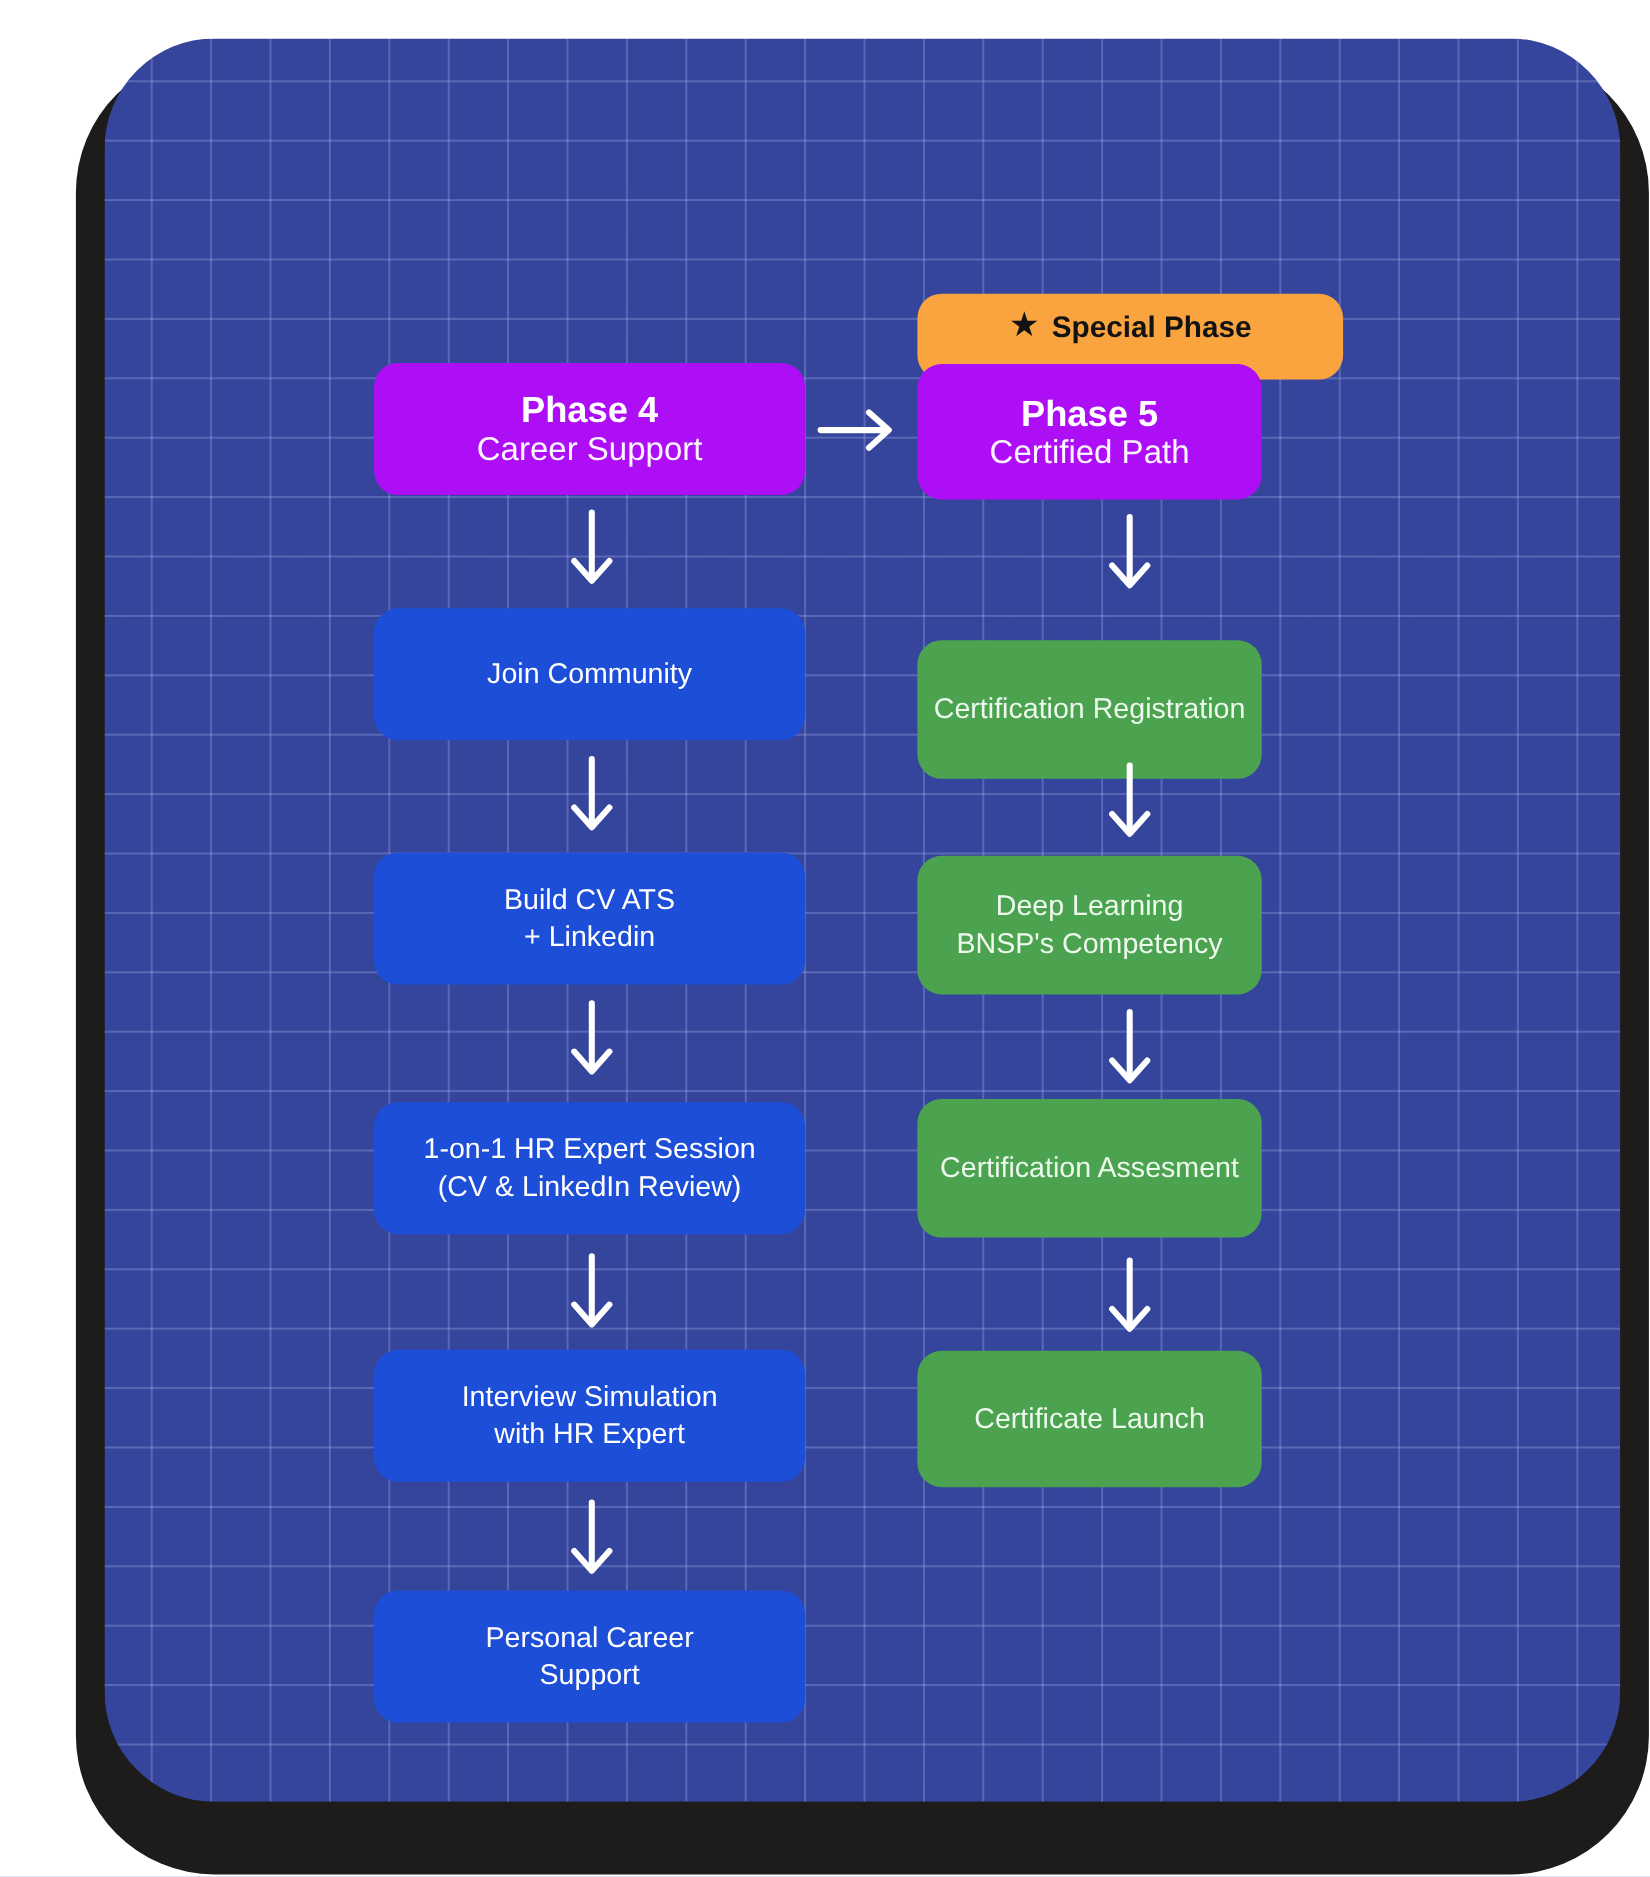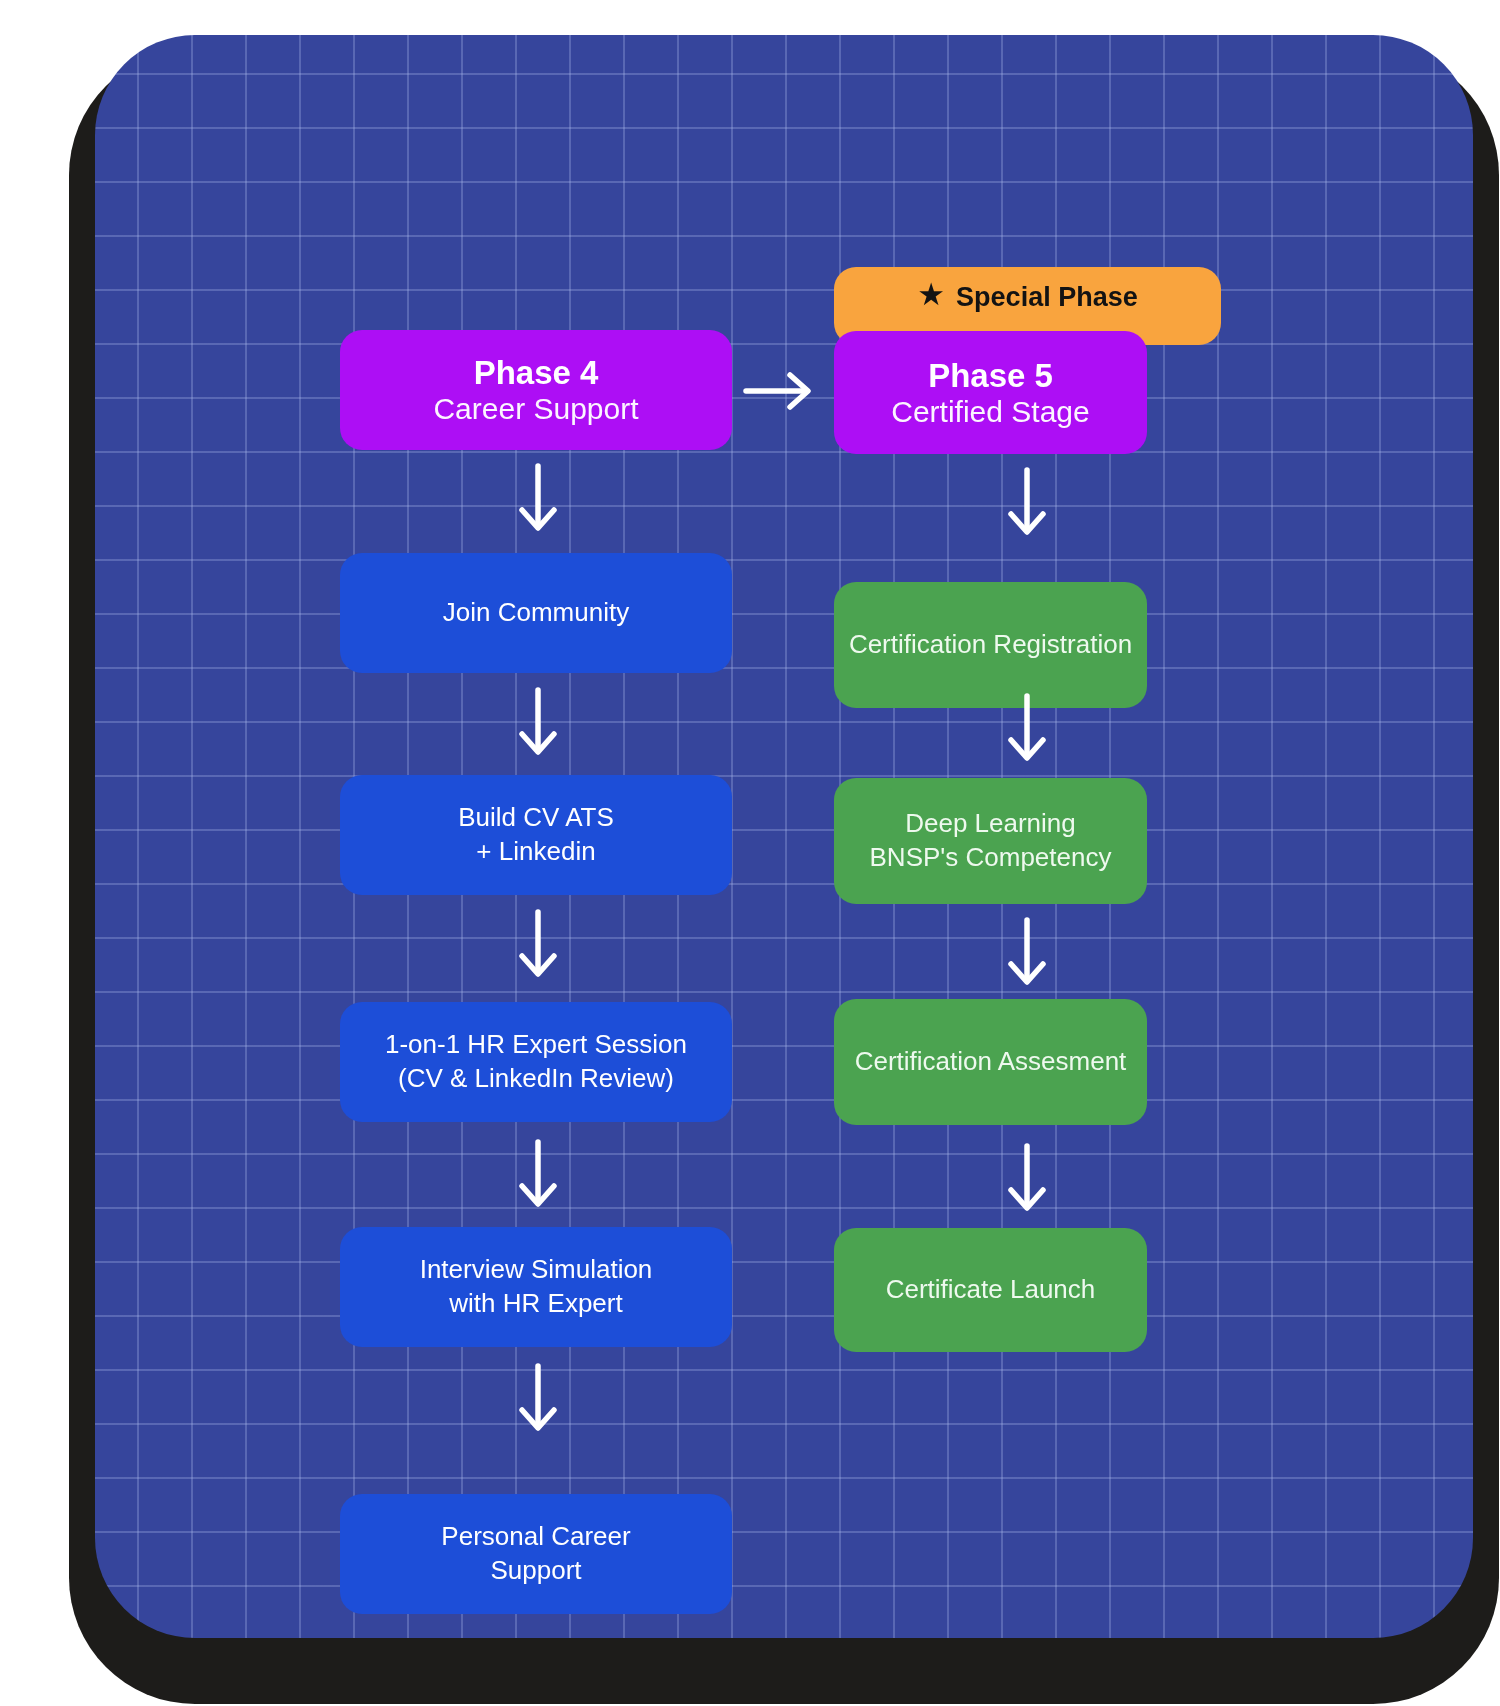--- a/index.html
+++ b/index.html
@@ -120,30 +120,30 @@
     </div>
   </div>
 
   <div class="box blue lcol" style="top:1227px;height:120px;">
     <div class="step-label">
       <span>Interview Simulation</span>
       <span>with HR Expert</span>
     </div>
   </div>
 
-  <div class="box blue lcol" style="top:1446px;height:120px;margin-top:48px;">
+  <div class="box blue lcol" style="top:1446px;height:120px;">
     <div class="step-label">
       <span>Personal Career</span>
       <span>Support</span>
     </div>
   </div>
 
   <div class="box purple rcol" style="top:331px;height:123px;">
     <div class="phase-title">Phase 5</div>
-    <div class="phase-subtitle">Certified Stage</div>
+    <div class="phase-subtitle">Certified Path</div>
   </div>
 
   <div class="box green rcol" style="top:582px;height:126px;">
     <div class="step-label">
       <span>Certification Registration</span>
     </div>
   </div>
 
   <div class="box green rcol" style="top:778px;height:126px;">
     <div class="step-label">

